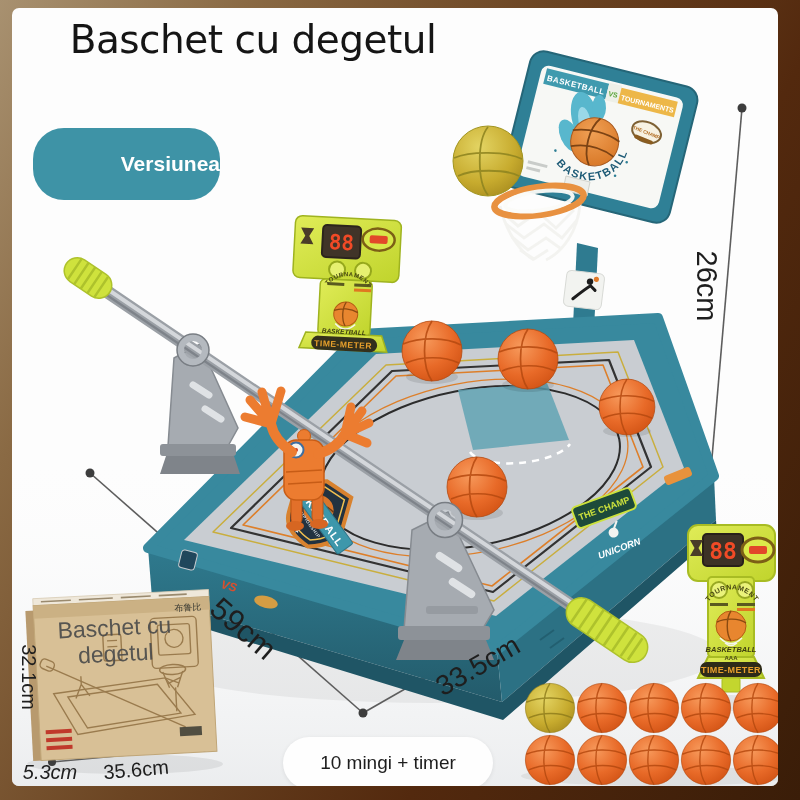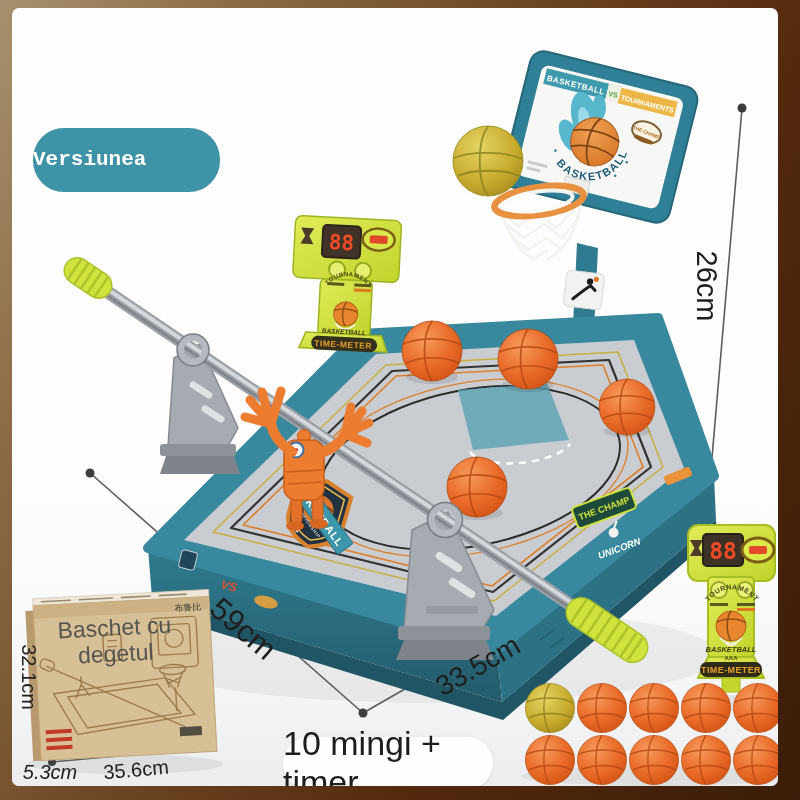--- a/index.html
+++ b/index.html
@@ -4,33 +4,33 @@
 <style>
   html,body{margin:0;padding:0;}
   body{width:800px;height:800px;font-family:"Liberation Sans",sans-serif;}
   .frame{position:relative;width:800px;height:800px;
     background:linear-gradient(118deg,#a89170 0%,#8a6a44 20%,#6b4422 45%,#53290e 68%,#3a1d08 100%);}
   .canvas{position:absolute;left:12px;top:8px;right:22px;bottom:14px;
     background:#fdfdfd;border-radius:7px;overflow:hidden;}
   .art{position:absolute;left:0;top:0;width:100%;height:100%;}
   .title{position:absolute;left:18px;top:10px;width:446px;text-align:center;
     font-family:"DejaVu Sans",sans-serif;font-size:39px;line-height:1.13;color:#151515;letter-spacing:-0.5px;}
-  .badge{position:absolute;left:21px;top:120px;width:187px;height:64px;background:#3e93a6;
-    border-radius:31px;display:flex;flex-direction:column;align-items:flex-start;justify-content:center;
-    color:#fff;font-size:21px;font-weight:bold;line-height:1.3;font-family:Liberation Mono, monospace;}
+  .badge{position:absolute;left:21px;top:120px;width:187px;height:72px;background:#3e93a6;
+    border-radius:31px;display:flex;flex-direction:column;align-items:flex-end;justify-content:center;
+    color:#fff;font-size:21px;font-weight:bold;line-height:1.3;}
   .dim{position:absolute;color:#1e1e1e;white-space:nowrap;transform-origin:center;}
   .dim-26{left:694px;top:278px;font-size:29px;transform:translate(-50%,-50%) rotate(90deg);}
   .dim-59{left:231px;top:621px;font-size:31px;transform:translate(-50%,-50%) rotate(41deg);}
   .dim-335{left:466px;top:658px;font-size:28px;transform:translate(-50%,-50%) rotate(-30deg);}
   .dim-321{left:16px;top:669px;font-size:20px;transform:translate(-50%,-50%) rotate(90deg);}
   .dim-356{left:124px;top:762px;font-size:20px;transform:translate(-50%,-50%) rotate(-5deg);}
   .dim-53{left:38px;top:764px;font-size:20px;transform:translate(-50%,-50%);font-style:italic;}
   .pill{position:absolute;left:271px;top:729px;width:210px;height:52px;background:#fefefe;
     border-radius:26px;box-shadow:0 1px 4px rgba(0,0,0,.08);display:flex;align-items:center;justify-content:center;
-    font-size:34px;color:#1d1d1d;}
+    font-size:19px;color:#1d1d1d;}
   svg text{font-family:"Liberation Sans",sans-serif;}
   .seg{font-family:"DejaVu Sans Mono",monospace;font-weight:bold;fill:#f14a26;}
 </style>
 </head>
 <body>
 
 <div class="frame">
 <div class="canvas">
 
 <svg class="art" viewBox="12 8 766 778" preserveAspectRatio="none">
@@ -381,20 +381,21 @@
     <g fill="#c0392b">
       <rect x="-82" y="48" width="26" height="4"></rect>
       <rect x="-82" y="56" width="26" height="4"></rect>
       <rect x="-82" y="64" width="26" height="4"></rect>
     </g>
     <rect x="52" y="52" width="22" height="9" fill="#3a3a32" opacity="0.85"></rect>
   </g>
 </svg>
 
 <div class="title">
+  <div>Baschet cu degetul</div>
 </div>
 
 <div class="badge">
   <div>Versiunea</div>
 </div>
 
 <div class="dim dim-26">26cm</div>
 <div class="dim dim-59">59cm</div>
 <div class="dim dim-335">33.5cm</div>
 <div class="dim dim-321">32.1cm</div>

